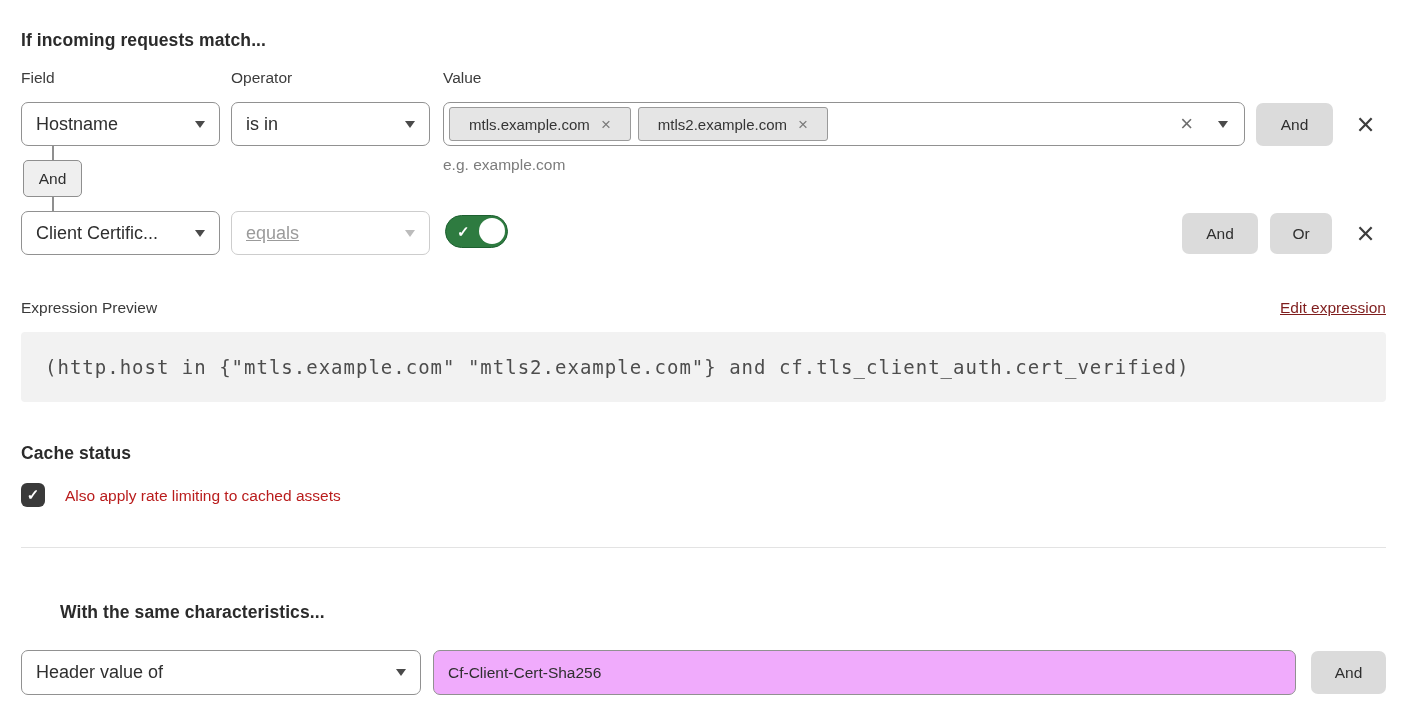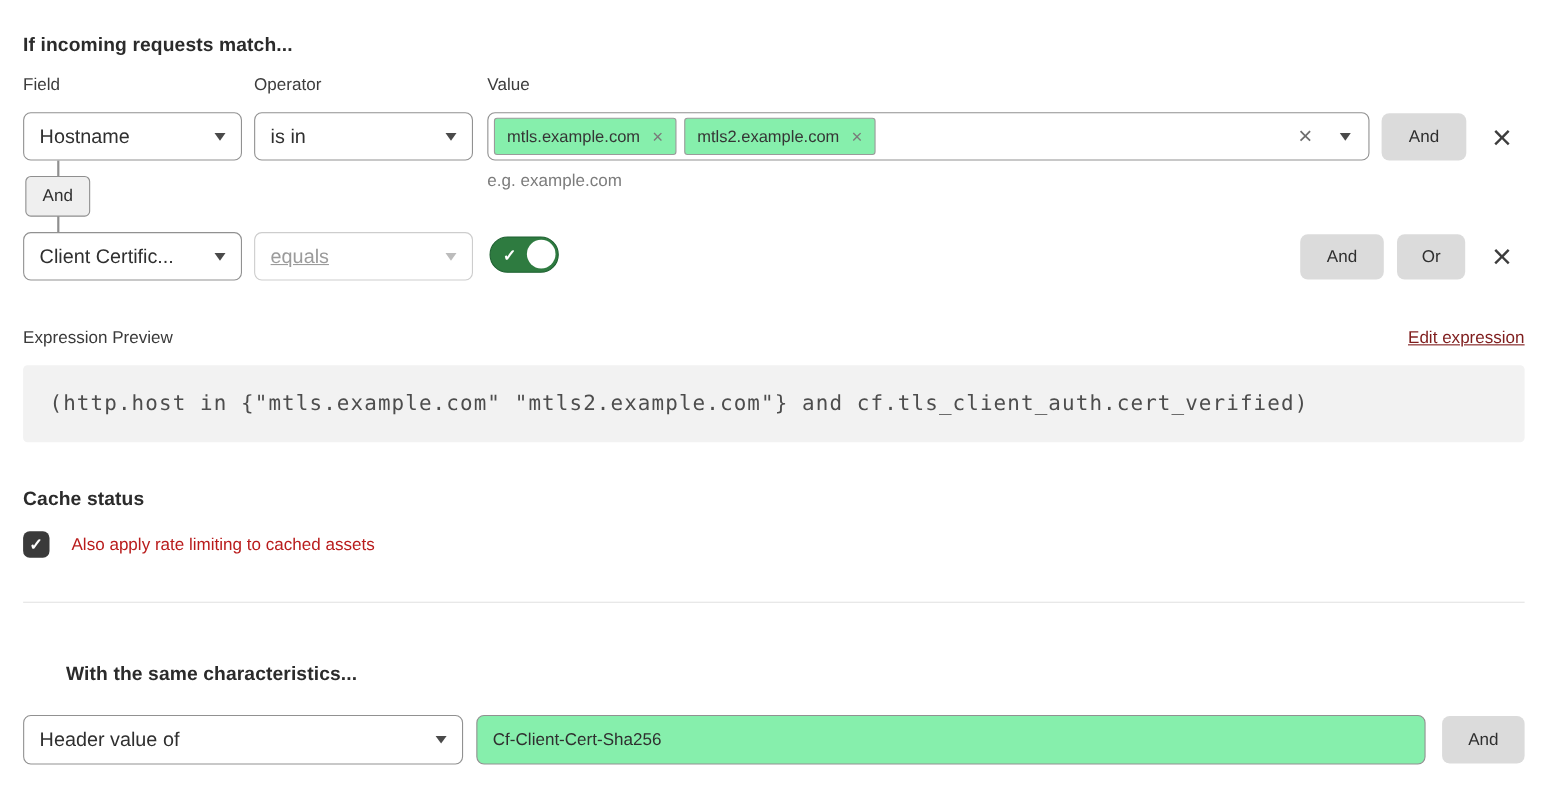--- a/index.html
+++ b/index.html
@@ -17,22 +17,22 @@
     padding:0 14px; font-size:18px; color:#2f2f2f; cursor:pointer; }
   .select.disabled { border-color:#cdcdcd; color:#9b9b9b; cursor:default; }
 
   .caret { width:0; height:0; border-left:5.5px solid transparent;
     border-right:5.5px solid transparent; border-top:7px solid #4a4a4a; flex:0 0 auto; }
   .select.disabled .caret { border-top-color:#bcbcbc; }
 
   .valuebox { left:443px; top:102px; width:802px; height:44px;
     border:1px solid #919191; border-radius:7px; background:#fff;
     display:flex; align-items:center; padding:0 16px 0 5px; gap:7px; cursor:text; }
-  .tag { display:flex; align-items:center; gap:11px; background:#86efac;
-    border:1px solid #9a9a9a; border-radius:3px; padding:0 11px; height:34px;
+  .tag { display:flex; align-items:center; gap:11px; background:#e5e5e5;
+    border:1px solid #9a9a9a; border-radius:3px; padding:0 19px; height:34px;
     font-size:15px; color:#353535; white-space:nowrap; }
   .tag-x { color:#7a7a7a; font-size:17px; line-height:1; cursor:pointer; }
   .clear-x { margin-left:auto; color:#6e6e6e; font-size:22px; line-height:1; cursor:pointer; }
   .valuebox .caret { margin-left:18px; }
 
   .btn-gray { background:#dbdbdb; border-radius:7px; font-size:15.5px; color:#2f2f2f;
     display:flex; align-items:center; justify-content:center; cursor:pointer; border:none; }
 
   .close-x { font-size:31px; font-weight:300; color:#3d3d3d; line-height:1;
     display:flex; align-items:center; justify-content:center; cursor:pointer; }
@@ -59,21 +59,21 @@
   .code { font-family:"DejaVu Sans Mono", monospace; font-size:19px; letter-spacing:1px;
     color:#4d4d4d; white-space:nowrap; }
 
   .checkbox { left:21px; top:483px; width:24px; height:24px; background:#3a3a3a;
     border-radius:6px; color:#fff; display:flex; align-items:center; justify-content:center;
     font-size:15px; font-weight:700; cursor:pointer; }
   .checkbox-label { font-size:15.5px; color:#b91c1c; }
 
   .divider { left:21px; top:547px; width:1365px; height:1px; background:#e3e3e3; }
 
-  .text-input { height:45px; border:1px solid #919191; border-radius:7px; background:#86efac;
+  .text-input { height:45px; border:1px solid #919191; border-radius:7px; background:#f0abfc;
     font-size:15.5px; color:#2f2f2f; padding:0 14px;
     font-family:"Liberation Sans", sans-serif; }
 </style>
 </head>
 <body>
 
 <h1 class="abs" style="left:21px; top:30px;">If incoming requests match...</h1>
 
 <div class="abs col-label" style="left:21px; top:69px;">Field</div>
 <div class="abs col-label" style="left:231px; top:69px;">Operator</div>

